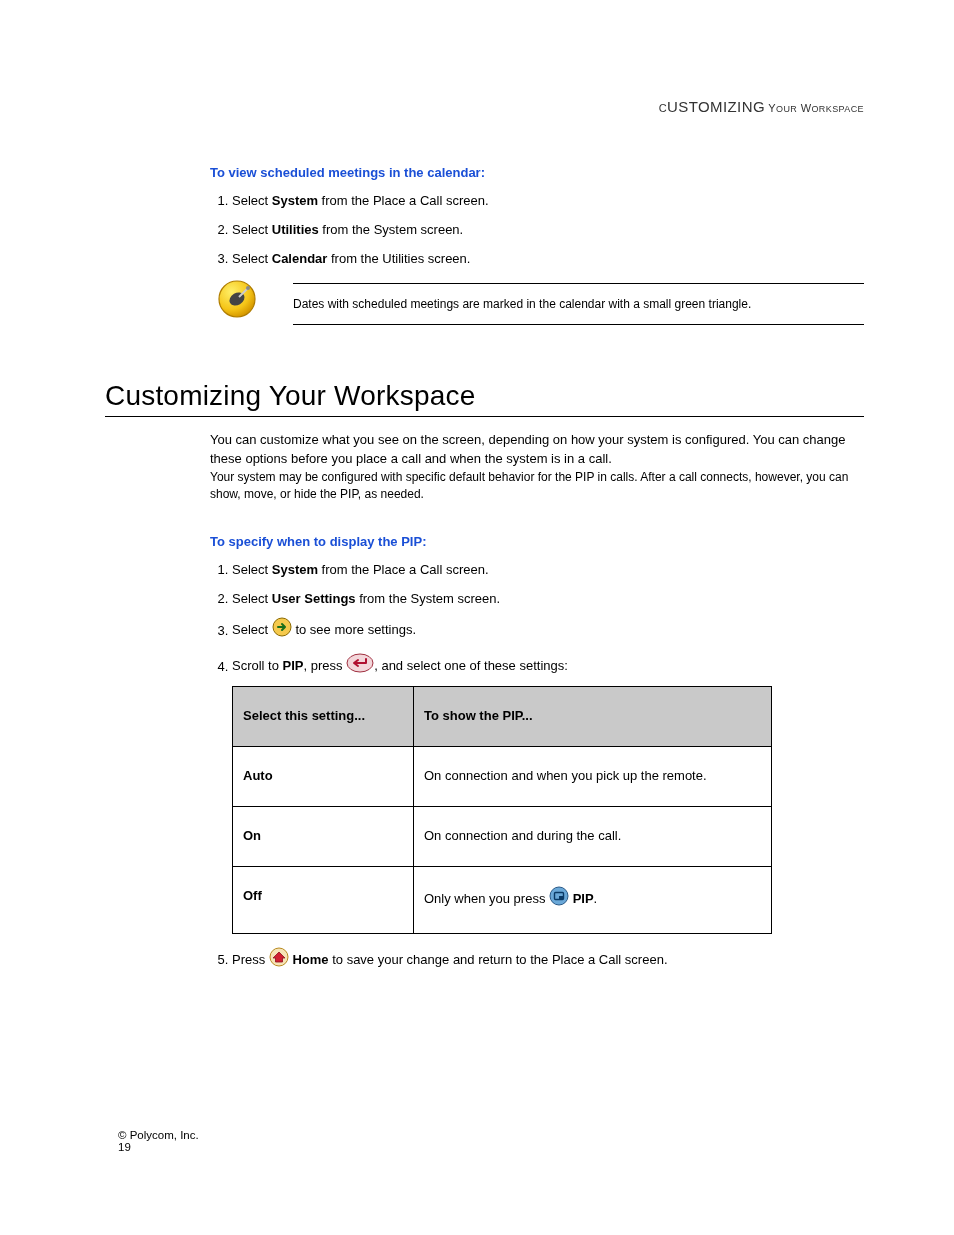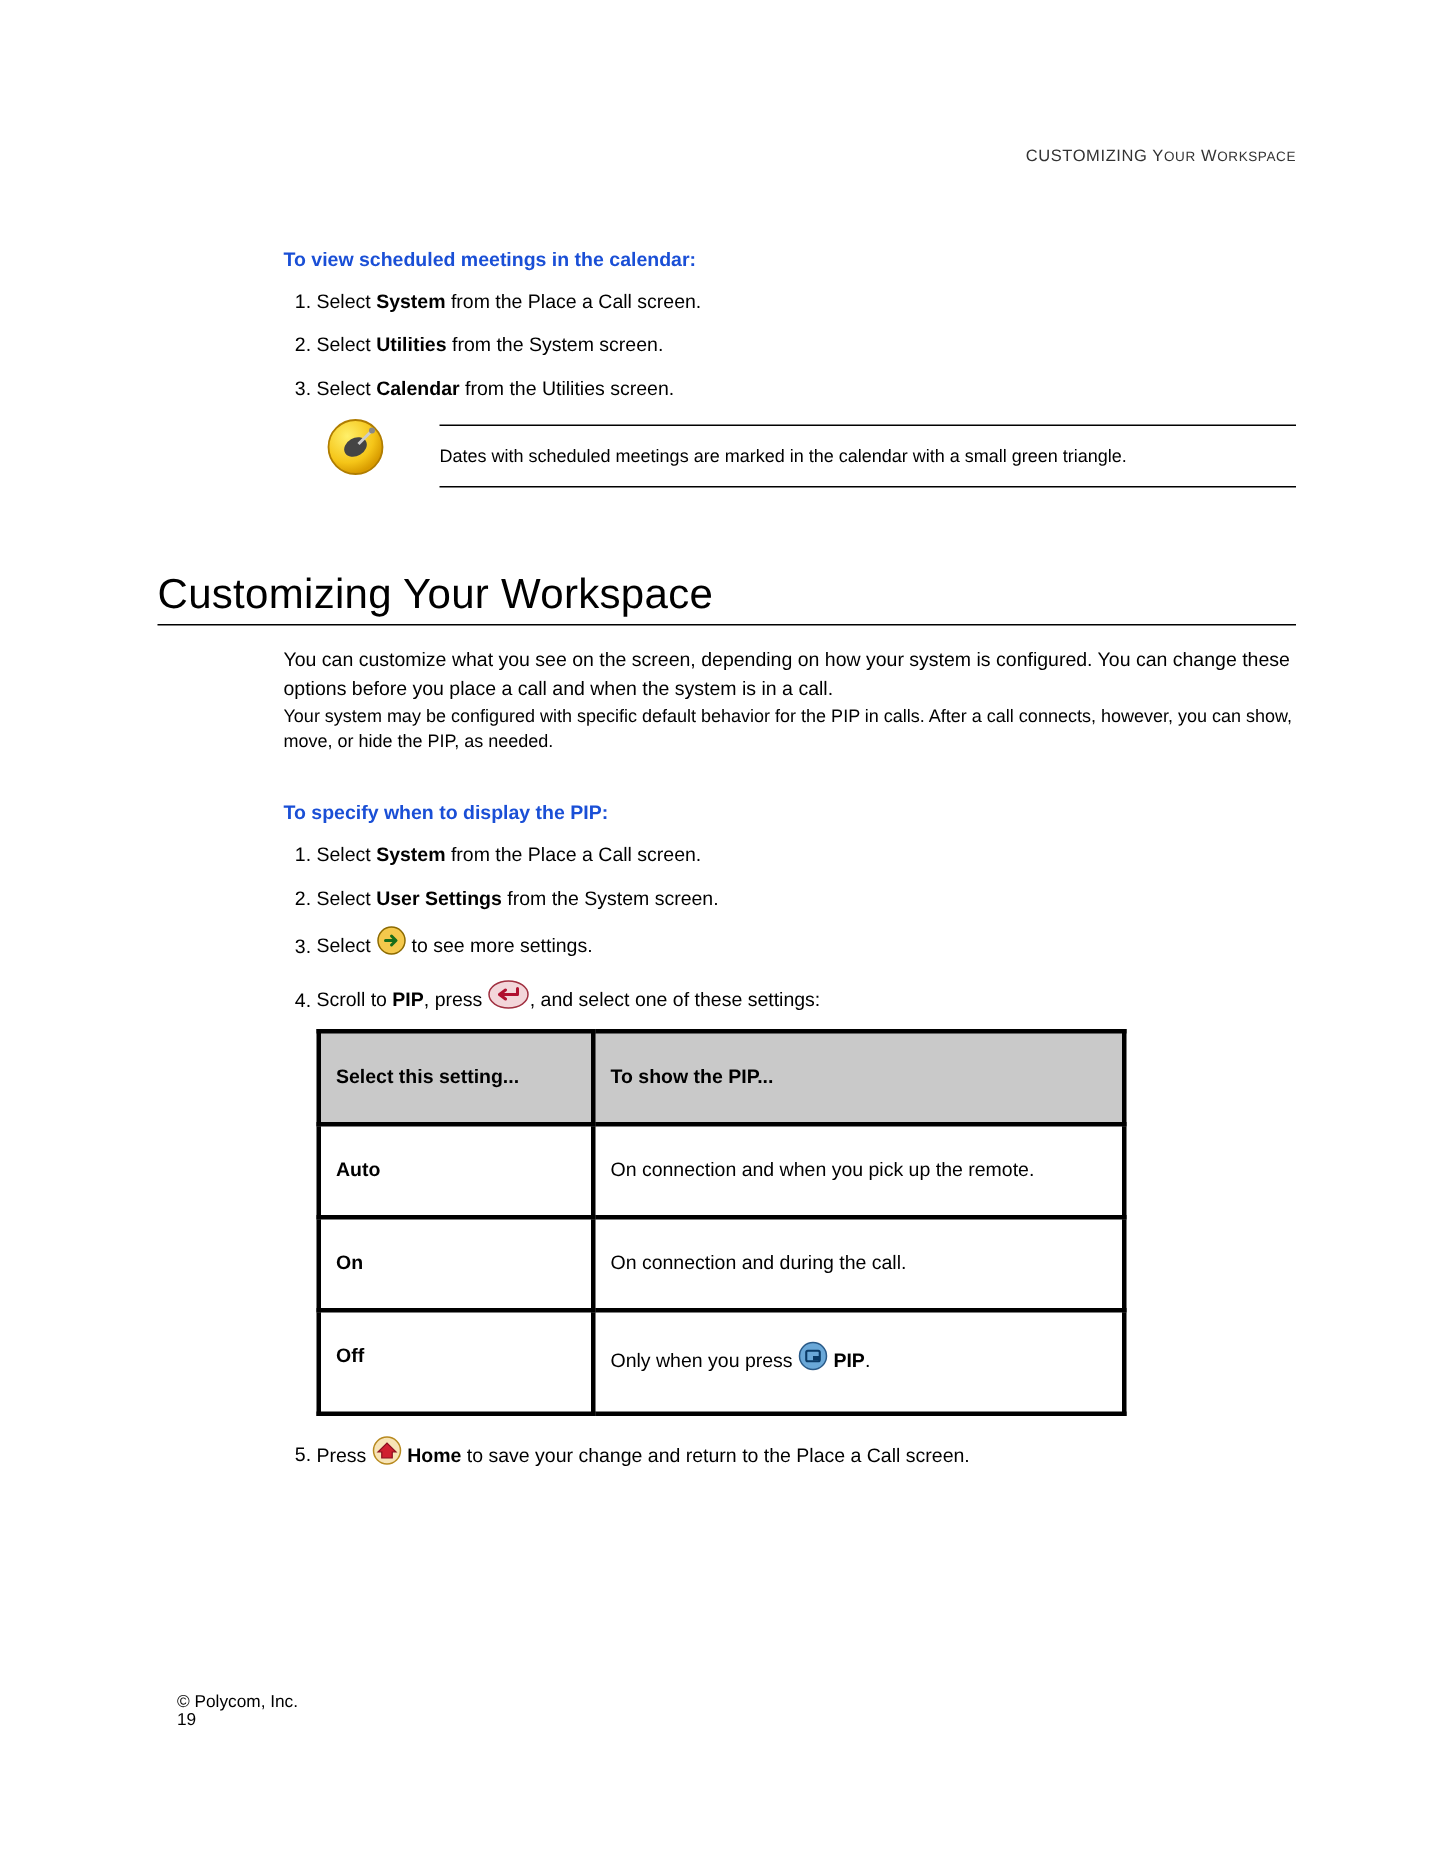--- a/index.html
+++ b/index.html
@@ -19,21 +19,21 @@
   .running-head {
     position: absolute;
     top: 98px;
     right: 90px;
     font-size: 11px;
     font-variant: small-caps;
     letter-spacing: 0.4px;
     color: #333;
   }
   .content-col {
-    margin-left: 84px; 
+    margin-left: 105px; 
   }
   .proc-head {
     color: #1a4fd6;
     font-weight: bold;
     font-size: 13px;
     margin: 70px 0 12px 0;
   }
   ol.steps {
     margin: 0 0 14px 0;
     padding-left: 22px;
@@ -91,21 +91,21 @@
     position: relative;
     top: -1px;
   }
   table.settings {
     border-collapse: collapse;
     width: 540px;
     margin: 6px 0 14px 0;
     font-size: 13px;
   }
   table.settings th, table.settings td {
-    border: 3px solid #000000;
+    border: 1px solid #000000;
     padding: 20px 10px;
     text-align: left;
     vertical-align: top;
   }
   table.settings th {
     background: #c9c9c9;
     font-weight: bold;
   }
   table.settings td.first {
     font-weight: bold;
@@ -121,21 +121,21 @@
     justify-content: space-between;
     flex-direction: column;
   }
 </style>
 </head>
 <body>
 
 <div class="page">
 
   <div class="running-head" style="font-variant:normal;">
-    <span style="text-transform:uppercase; font-size:11px;">C</span><span style="font-size:11px;text-transform:uppercase;">USTOMIZING</span>
+    <span style="text-transform:uppercase; font-size:11px;">C</span><span style="font-size:15px;text-transform:uppercase;">USTOMIZING</span>
     <span style="text-transform:uppercase; font-size:11px;"> Y</span><span style="font-size:9px;text-transform:uppercase;margin-top:28px;">OUR</span>
     <span style="text-transform:uppercase; font-size:11px;"> W</span><span style="font-size:9px;text-transform:uppercase;">ORKSPACE</span>
   </div>
 
   <div class="content-col">
     <div class="proc-head">To view scheduled meetings in the calendar:</div>
     <ol class="steps">
       <li>
         <span>Select </span><b>System</b><span> from the Place a Call screen.</span>
       </li>

